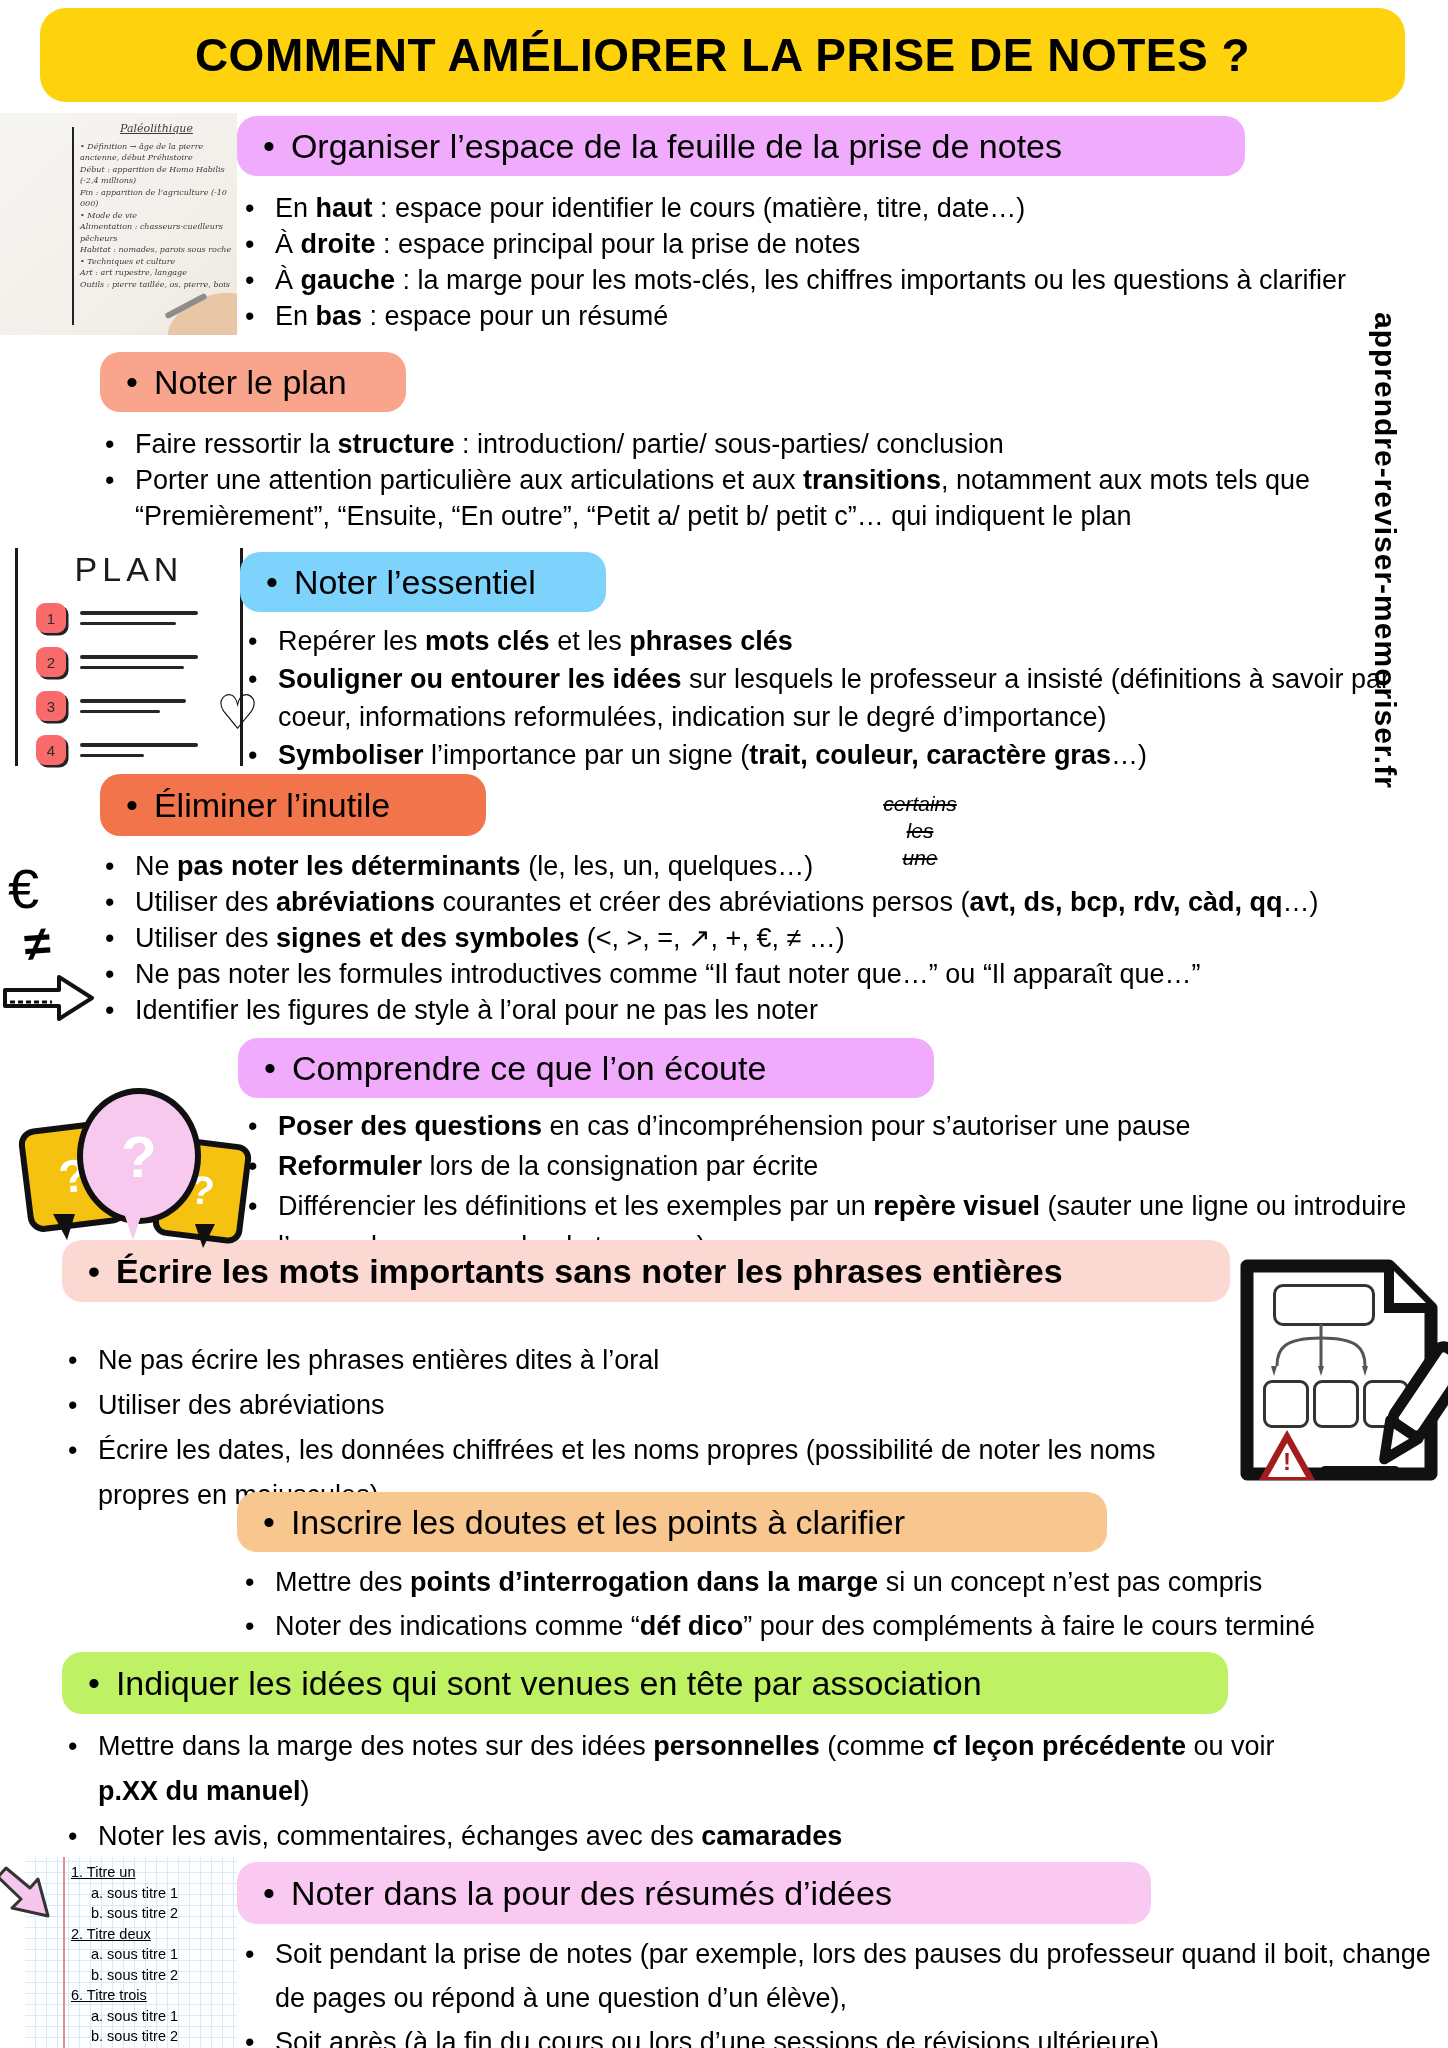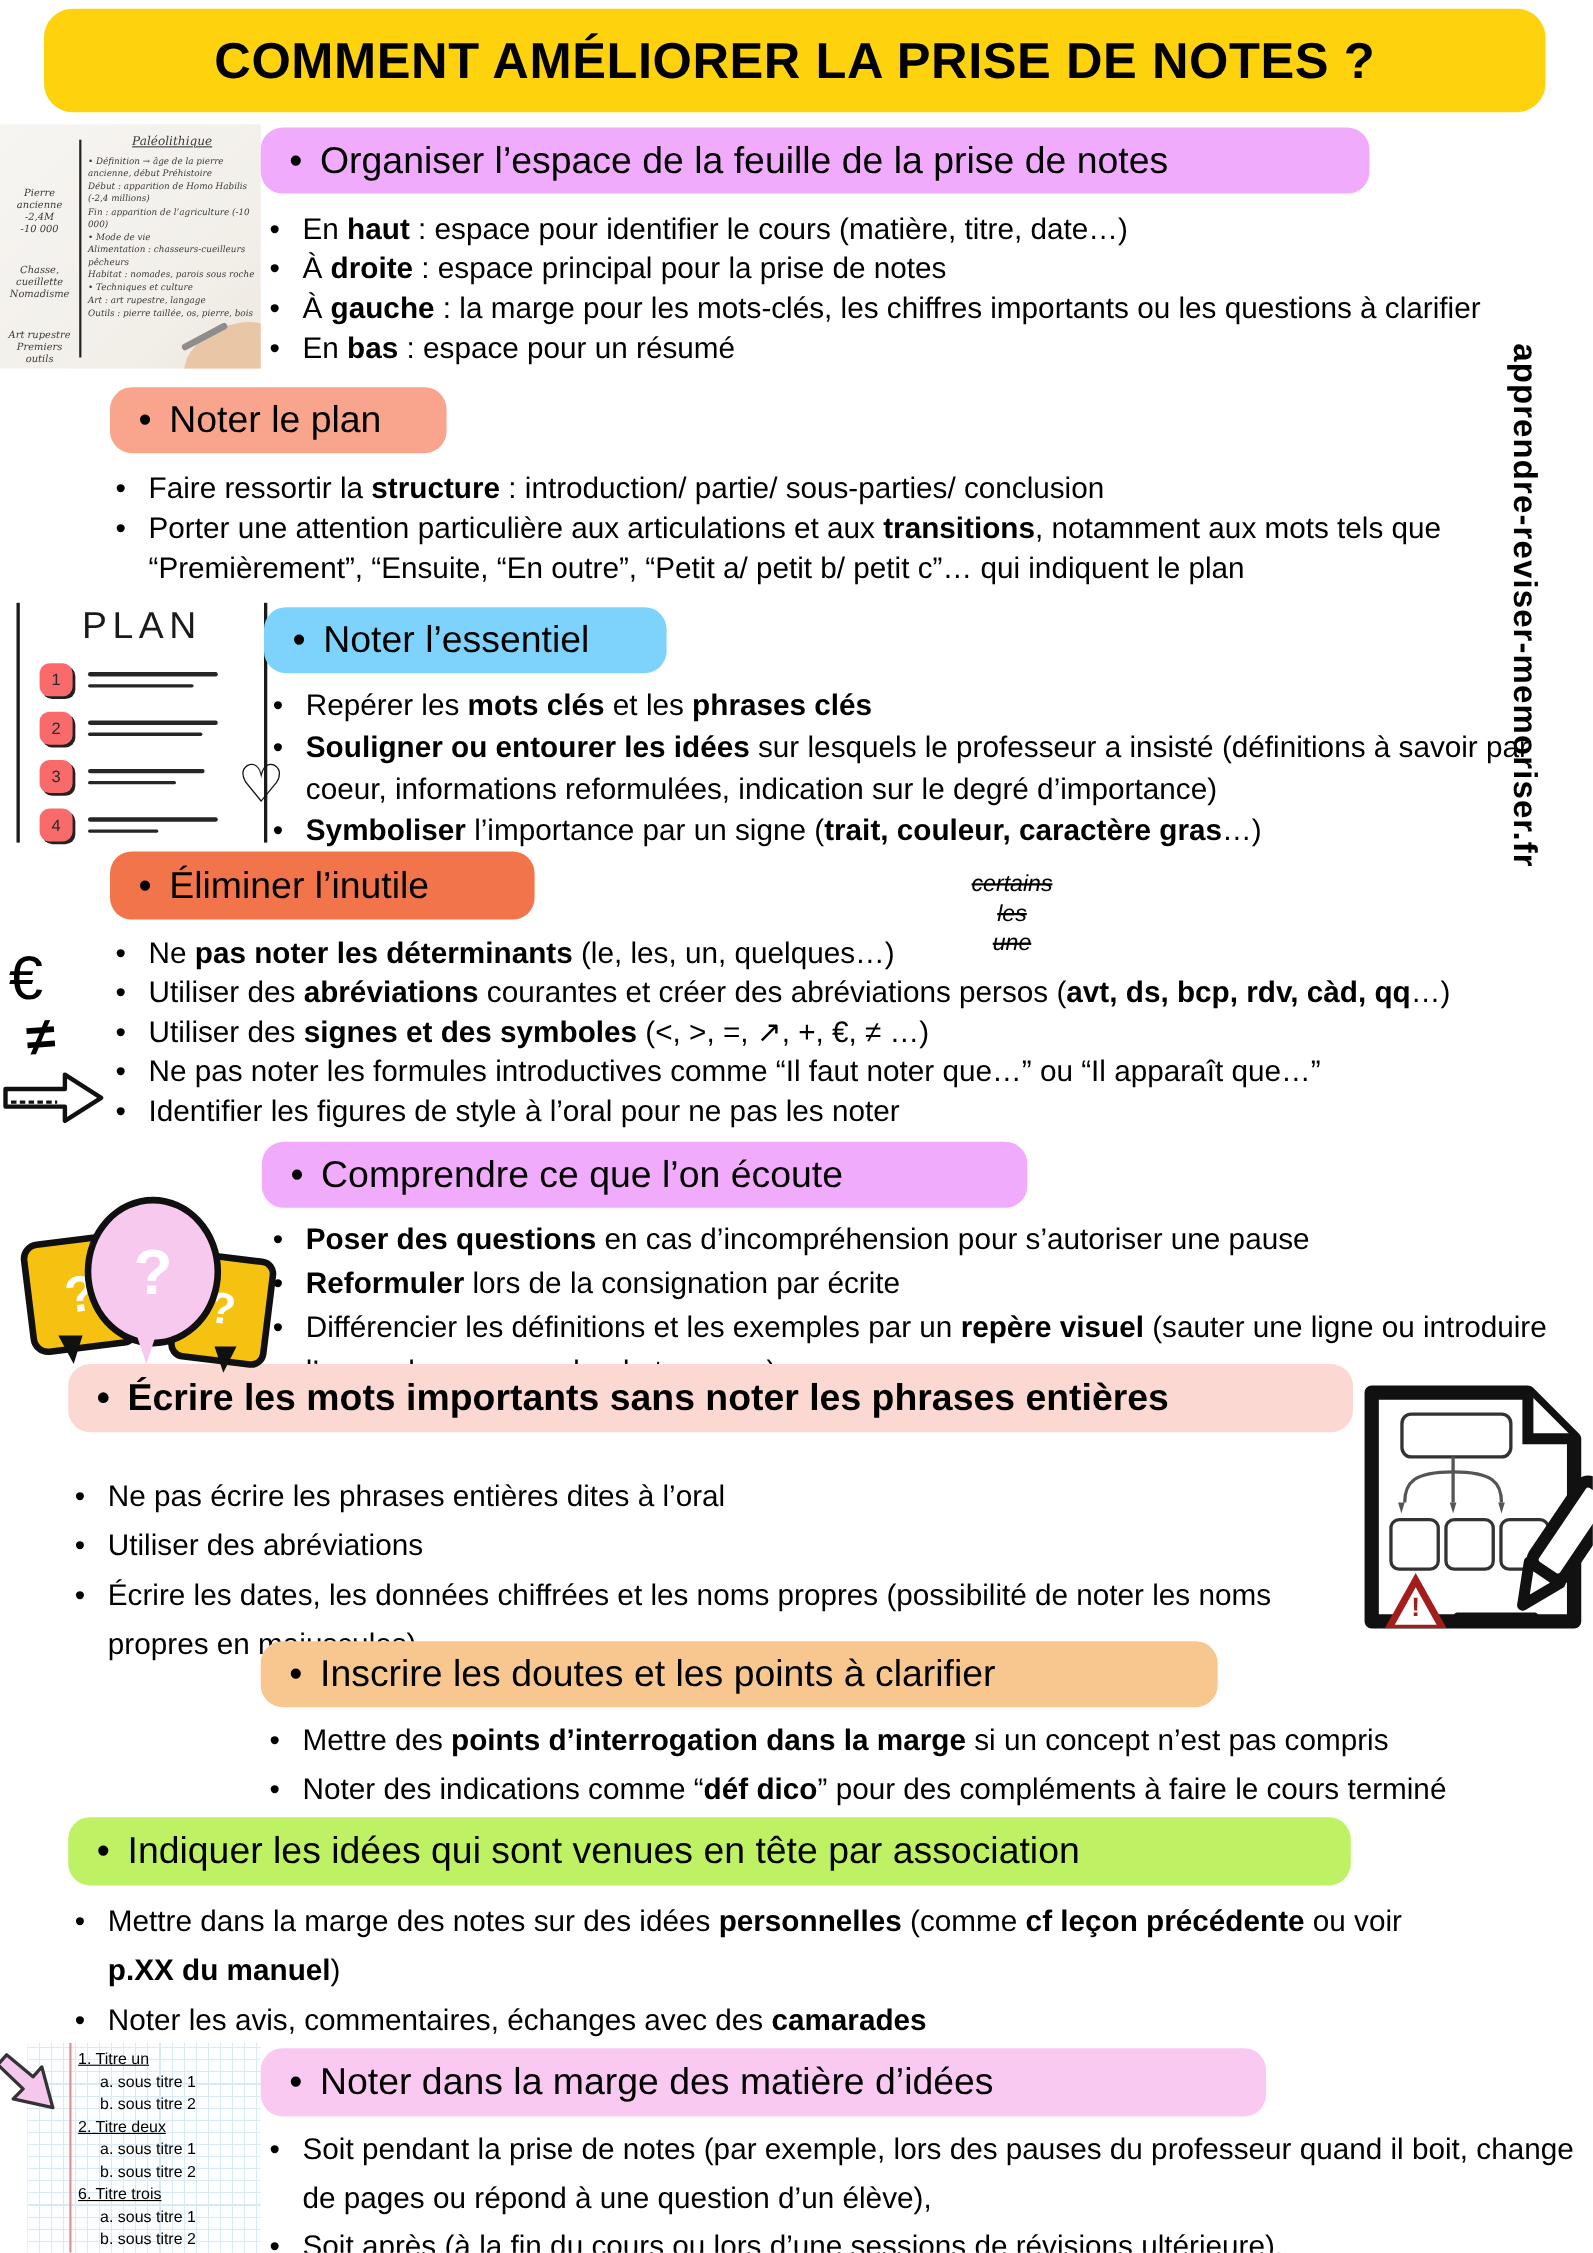--- a/index.html
+++ b/index.html
@@ -105,35 +105,20 @@
 </style>
 </head>
 <body>
 
 <div class="banner" style="left: 40px; top: 8px; width: 1365px; height: 94px; background-color: rgb(255, 210, 14);">
   <span>COMMENT AMÉLIORER LA PRISE DE NOTES ?</span>
 </div>
 
 <div class="photo">
   <div class="divider"></div>
-  <div class="margin-col">
-    <div class="grp">
-        <div>Pierre ancienne</div>
-        <div>-2,4M</div>
-        <div>-10 000</div>
-      </div>
-    <div class="grp">
-        <div>Chasse, cueillette</div>
-        <div>Nomadisme</div>
-      </div>
-    <div class="grp">
-        <div>Art rupestre</div>
-        <div>Premiers outils</div>
-      </div>
-  </div>
   <div class="main-col">
     <div class="ptitle">Paléolithique</div>
     <div>
         <div>• Définition → âge de la pierre ancienne, début Préhistoire</div>
         <div>Début : apparition de Homo Habilis (-2,4 millions)</div>
         <div>Fin : apparition de l’agriculture (-10 000)</div>
         <div>• Mode de vie</div>
         <div>Alimentation : chasseurs-cueilleurs pêcheurs</div>
         <div>Habitat : nomades, parois sous roche</div>
         <div>• Techniques et culture</div>
@@ -395,21 +380,21 @@
       <div class="sub">b. sous titre 2</div>
     </div>
 </div>
 <div class="pink-arrow">
   <svg width="64" height="60" viewBox="0 0 64 60">
     <polygon points="6,4 30,24 38,15 48,52 12,44 21,35 -2,13" fill="#f6c7ec" stroke="#333" stroke-width="3" stroke-linejoin="round"></polygon>
   </svg>
 </div>
 
 <div class="hdr" style="left: 237px; top: 1862px; width: 914px; height: 62px; background-color: rgb(249, 201, 242);">
-  <span>Noter dans la marge des matière d’idées</span>
+  <span>Noter dans la pour des résumés d’idées</span>
 </div>
 <div class="bullets lh44" style="left:245px;top:1932px;width:1195px;">
     <div class="li">
       <span class="dot">•</span>
       <span class="txt"><span>Soit pendant la prise de notes (par exemple, lors des pauses du professeur quand il boit, change de pages ou répond à une question d’un élève),</span></span>
     </div>
     <div class="li">
       <span class="dot">•</span>
       <span class="txt"><span>Soit après (à la fin du cours ou lors d’une sessions de révisions ultérieure).</span></span>
     </div>

